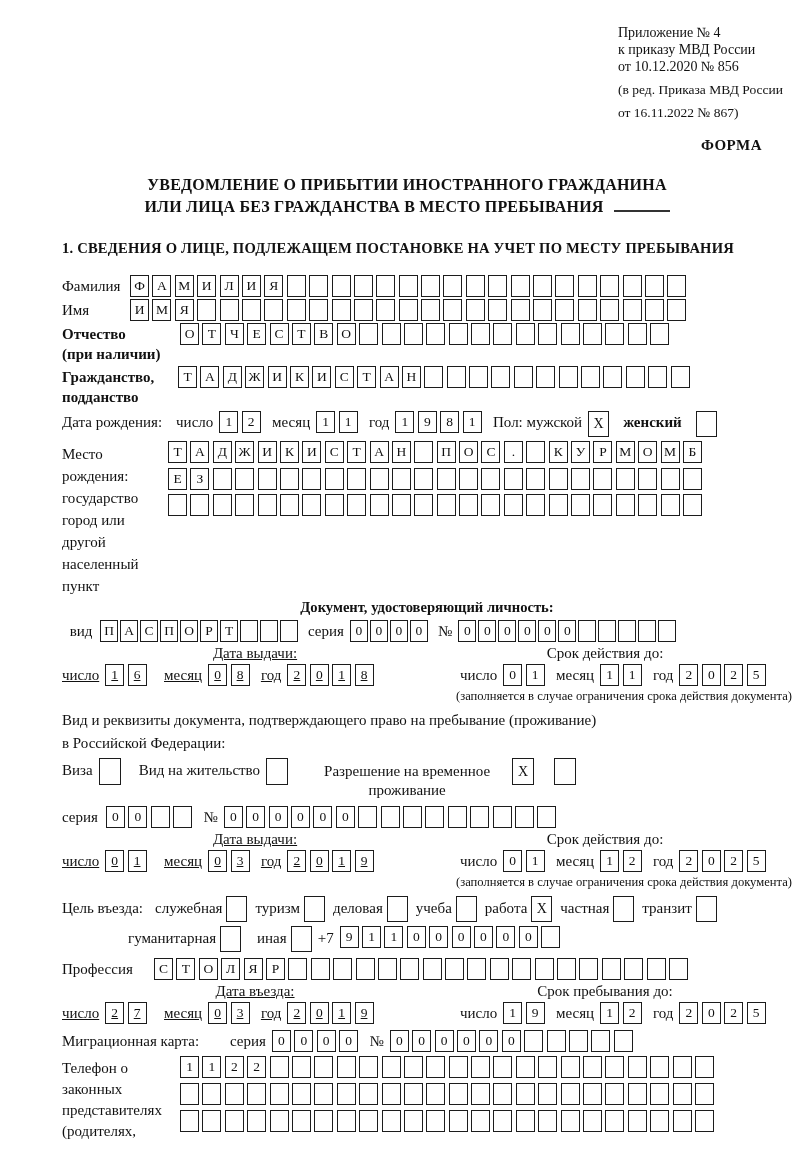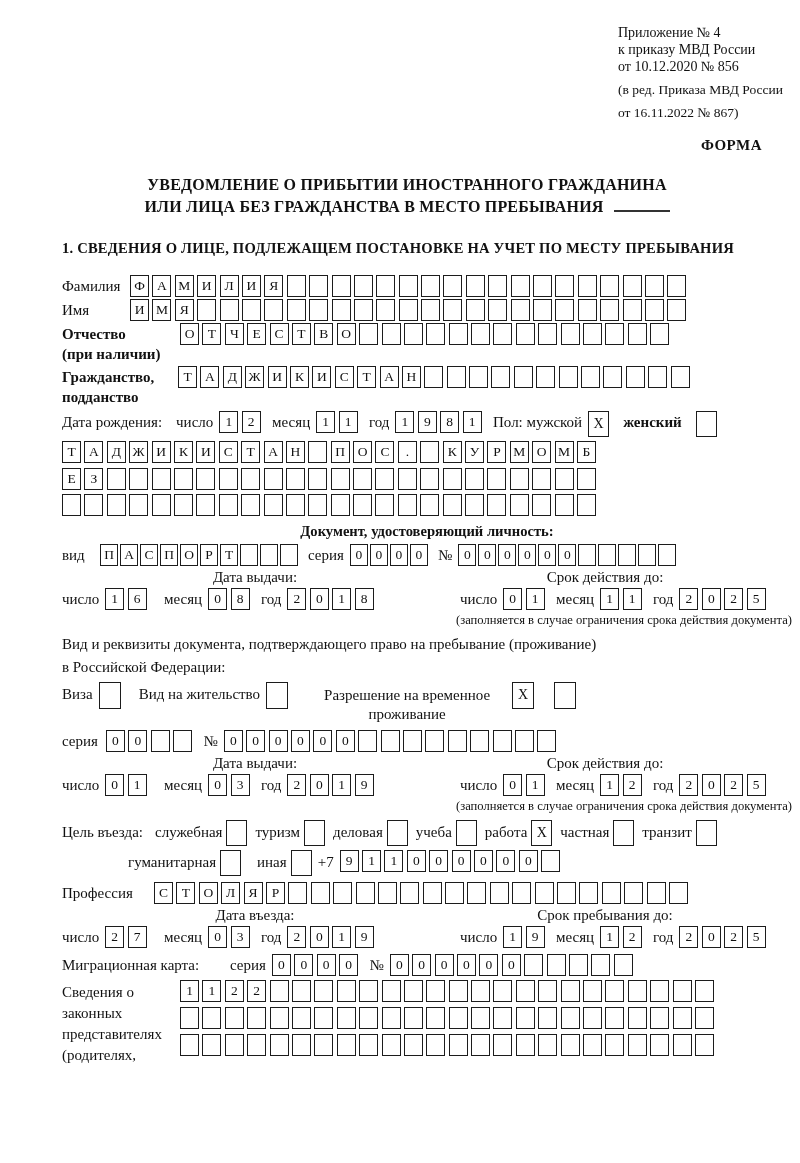--- a/index.html
+++ b/index.html
@@ -31,41 +31,41 @@
     font-size:13.5px; flex-shrink:0;
   }
   .tight .cell { width:18px; margin-right:2px; }
   .box {
     width:22px; height:27px; border:1.6px solid #1c1c1c; flex-shrink:0;
     display:inline-flex; align-items:center; justify-content:center; font-size:14px;
   }
   .sbox { width:21px; height:26px; }
 
   .w-surname { width:68px; }
-  .w-kind { width:38px; }
+  .w-kind { width:38px;text-align:center; }
 
   .two-line-lbl { width:118px; line-height:19.5px; flex-shrink:0; padding-top:2px;font-weight:bold; }
   .mt4 { margin-top:4px; }
   .mt6 { margin-top:6px; }
 
   
   .inline-lbl { padding:3px 6px 0 8px; flex-shrink:0; }
   .inline-lbl.first { padding-left:0; }
 
   
   .mrow { display:flex; margin-top:4px; }
   .mlabels { width:106px; flex-shrink:0; line-height:22px; padding-top:2px; }
   .mcells .cgroup { margin-bottom:4.5px; }
 
   
   .doc-head { text-align:center; font-weight:bold; font-size:14.6px; margin-top:2px; }
 
   
   .dates { display:flex; margin-top:3px; }
-  .dcol-l { width:356px; flex-shrink:0; }
+  .dcol-l { width:356px; flex-shrink:0;text-decoration:underline; }
   .dcol-r { flex:1; }
   .dhead { text-align:center; font-size:15px; margin-bottom:2px; }
   .dcol-l .dhead { padding-left:30px; }
   .dgroup { display:flex; align-items:flex-start; }
   .dnote { font-size:12.6px; margin-top:3px; text-align:right; white-space:nowrap; }
 
   .intro { margin-top:5px; line-height:23px; }
 
   
   .optrow { display:flex; align-items:flex-start; margin-top:3px; }
@@ -258,20 +258,26 @@
         <span class="cell">8</span>
         <span class="cell">1</span>
       </span>
     <span class="inline-lbl"><span>Пол:</span>&nbsp;<span>мужской</span></span>
     <span class="box sbox">X</span>
     <span class="inline-lbl" style="padding-left:14px;font-weight:bold;">женский</span>
     <span class="box sbox" style="margin-left:8px;"></span>
   </div>
 
   <div class="mrow">
+    <div class="mlabels">
+      <div>Место рождения:</div>
+      <div>государство</div>
+      <div>город или другой</div>
+      <div>населенный пункт</div>
+    </div>
     <div class="mcells">
       <div class="cgroup">
           <span class="cell">Т</span>
           <span class="cell">А</span>
           <span class="cell">Д</span>
           <span class="cell">Ж</span>
           <span class="cell">И</span>
           <span class="cell">К</span>
           <span class="cell">И</span>
           <span class="cell">С</span>
@@ -682,21 +688,21 @@
         <span class="cell"></span>
         <span class="cell"></span>
         <span class="cell"></span>
         <span class="cell"></span>
         <span class="cell"></span>
       </span>
   </div>
 
   <div class="reprow">
     <div class="replabels">
-      <div>Сведения о</div>
+      <div>Телефон о</div>
       <div>законных</div>
       <div>представителях</div>
       <div>(родителях,</div>
 
     </div>
     <div class="repcells">
       <div class="cgroup">
           <span class="cell">1</span>
           <span class="cell">1</span>
           <span class="cell">2</span>

